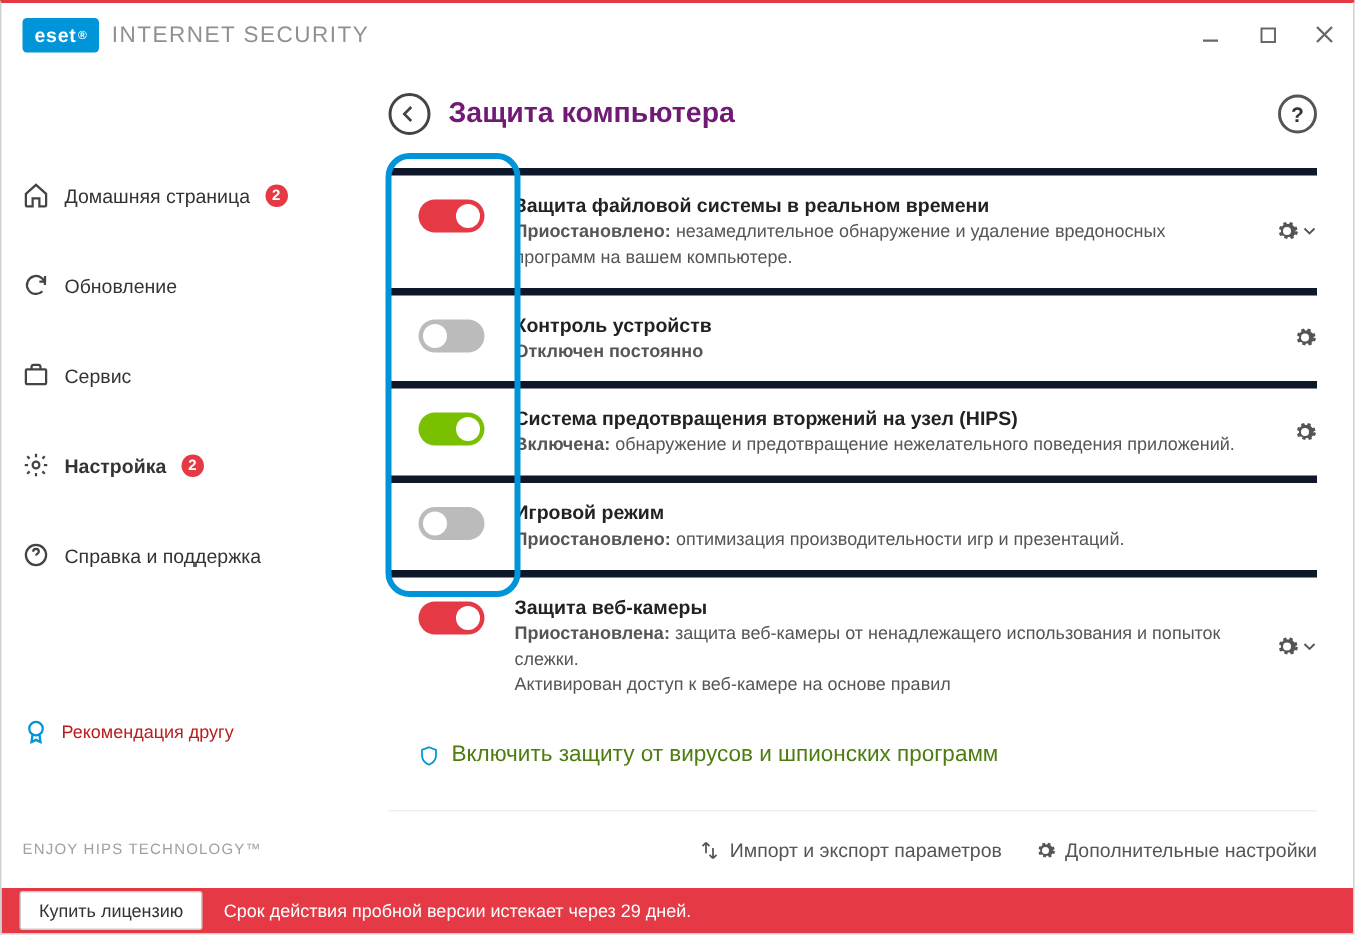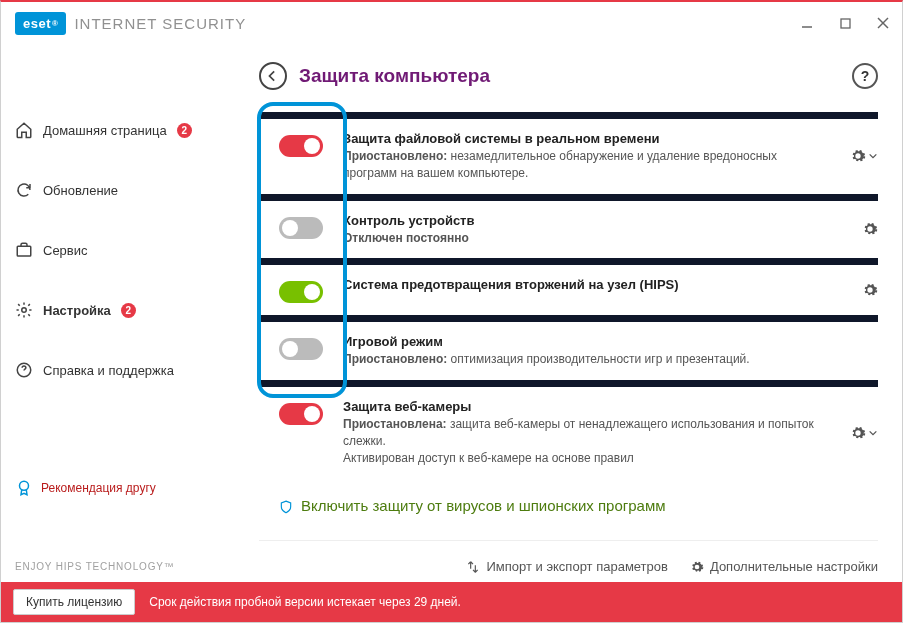--- a/index.html
+++ b/index.html
@@ -30,21 +30,21 @@
 
 .main { flex: 1; padding: 18px 24px 0 20px; position: relative; display: flex; flex-direction: column; }
 .page-header { display: flex; align-items: center; gap: 12px; margin-bottom: 22px; }
 .back-btn { width: 28px; height: 28px; border: 2px solid #444; border-radius: 50%; display: flex; align-items: center; justify-content: center; cursor: pointer; }
 .page-title { font-size: 19px; font-weight: 600; color: #701a75; }
 .help-btn { margin-left: auto; width: 26px; height: 26px; border: 2px solid #555; border-radius: 50%; display: flex; align-items: center; justify-content: center; font-weight: bold; cursor: pointer; font-size: 14px; }
 
 
 .settings-wrap { position: relative; }
 .highlight-box { position: absolute; left: -2px; top: -10px; width: 90px; height: 296px; border: 4px solid #0094d8; border-radius: 16px; pointer-events: none; z-index: 2; }
-.setting-row { display: flex; align-items: flex-start; padding: 12px 0; border-top: 7px solid #0f172a; gap: 20px; }
+.setting-row { display: flex; align-items: flex-start; padding: 12px 0; border-top: 5px solid #0f172a; gap: 20px; }
 .setting-row:first-child { border-top: none; }
 .toggle { width: 44px; height: 22px; border-radius: 11px; position: relative; margin-left: 20px; flex-shrink: 0; cursor: pointer; margin-top: 4px; }
 .toggle .knob { position: absolute; width: 16px; height: 16px; border-radius: 50%; background: #fff; top: 3px; }
 .toggle.red { background: #e63946; } .toggle.red .knob { right: 3px; }
 .toggle.green { background: #78c000; } .toggle.green .knob { right: 3px; }
 .toggle.gray { background: #bbb; } .toggle.gray .knob { left: 3px; }
 .setting-text { flex: 1; }
 .setting-title { font-weight: 600; color: #222; font-size: 13px; margin-bottom: 2px; }
 .setting-desc { font-size: 12px; color: #555; line-height: 1.4; }
 .setting-desc .status { font-weight: bold; }
@@ -52,21 +52,21 @@
 .setting-gear { color: #555; cursor: pointer; align-self: center; display: flex; align-items: center; gap: 2px; }
 
 
 .enable-link { display: flex; align-items: flex-end; gap: 8px; color: #4d7c0f; font-size: 15px; padding: 18px 0 0 20px; cursor: pointer; }
 
 
 .main-footer { margin-top: auto; display: flex; justify-content: flex-end; gap: 22px; padding: 18px 0 14px; color: #555; font-size: 13px; border-top: 1px solid #eee; }
 .footer-link { display: flex; align-items: center; gap: 6px; cursor: pointer; }
 
 
-.bottombar { position: absolute; bottom: 0; left: 0; right: 0; height: 40px; background: #e63946; display: flex; align-items: center; padding: 0 12px; color: #fff; font-size: 12px; }
+.bottombar { position: absolute; bottom: 0; left: 0; right: 0; height: 30px; background: #e63946; display: flex; align-items: center; padding: 0 12px; color: #fff; font-size: 12px; }
 .buy-btn { background: #fff; color: #333; border: 1px solid #ccc; padding: 5px 12px; font-size: 12px; cursor: pointer; margin-right: 14px; border-radius: 2px; }
 
 svg { display: block; }
 </style>
 </head>
 <body>
 
 <div class="titlebar">
   <div class="logo-box">
     <span class="eset-logo">
@@ -202,20 +202,21 @@
             </svg>
           </div>
       </div>
 
       <div class="setting-row">
         <div class="toggle green">
             <div class="knob"></div>
           </div>
         <div class="setting-text">
           <div class="setting-title">Система предотвращения вторжений на узел (HIPS)</div>
+          <div class="setting-desc"><span class="status">Включена:</span><span> обнаружение и предотвращение нежелательного поведения приложений.</span></div>
         </div>
         <div class="setting-gear">
             <svg width="16" height="16" viewBox="0 0 24 24" fill="currentColor">
               <path d="M12 8a4 4 0 100 8 4 4 0 000-8zm9 4l2 1-1 3-2-.5a8 8 0 01-1.5 1.5l.5 2-3 1-1-2h-2l-1 2-3-1 .5-2A8 8 0 017 16.5L5 17l-1-3 2-1v-2l-2-1 1-3 2 .5A8 8 0 018.5 6L8 4l3-1 1 2h2l1-2 3 1-.5 2A8 8 0 0119.5 8l2-.5 1 3-2 1v2z"></path>
             </svg>
           </div>
       </div>
 
       <div class="setting-row">
         <div class="toggle gray">

